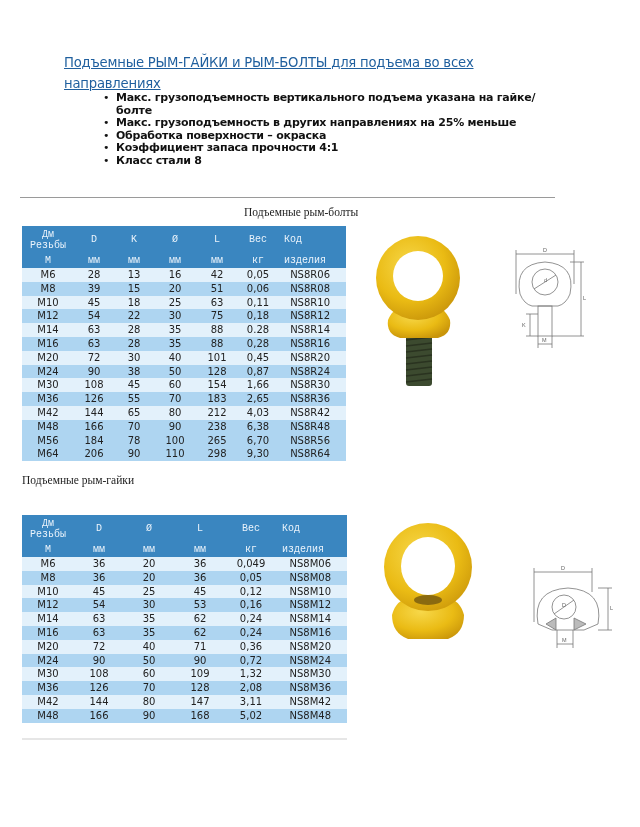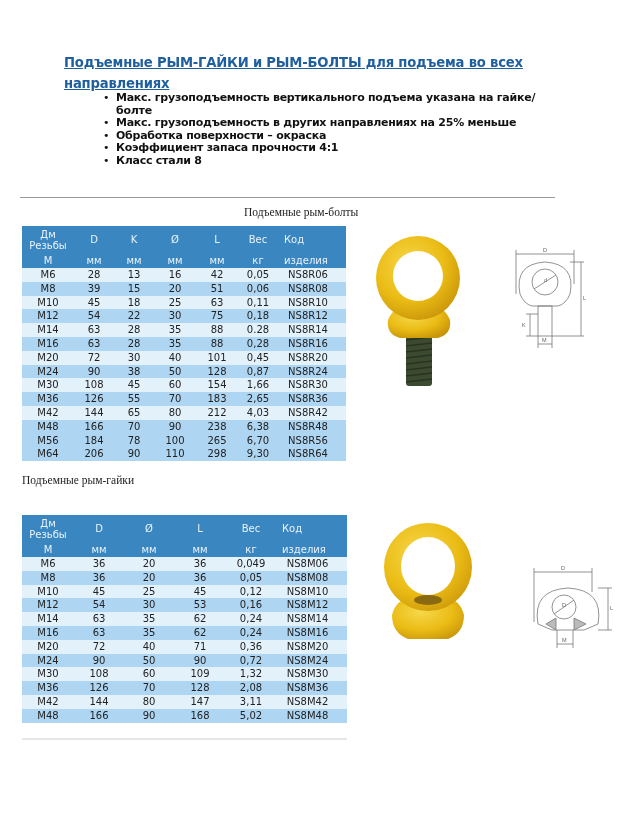--- a/index.html
+++ b/index.html
@@ -3,50 +3,50 @@
   <meta charset="utf-8">
   <style>
     html, body { margin: 0; padding: 0; }
     body {
       width: 640px; height: 827px; position: relative; overflow: hidden;
       background: #ffffff; font-family: "Liberation Sans", "DejaVu Sans", sans-serif; color: #000;
     }
     .title {
       position: absolute; left: 64px; top: 52px; width: 500px;
       font-family: "DejaVu Sans", "Liberation Sans", sans-serif;
-      font-weight: bold; font-size: 13.2px; line-height: 21px; color: #1f5f9e;
+      font-weight: normal; font-size: 13.2px; line-height: 21px; color: #1f5f9e;
       text-decoration: underline; letter-spacing: -0.2px;
     }
     .bullets {
       position: absolute; left: 100px; top: 92px; width: 460px; margin: 0; padding: 0; list-style: none;
       font-family: "DejaVu Sans", "Liberation Sans", sans-serif; font-weight: bold; font-size: 11px; line-height: 12.6px; color: #111;
       letter-spacing: -0.25px;
     }
     .bullets li { position: relative; padding-left: 16px; }
     .bullets li::before { content: "•"; position: absolute; left: 3px; top: 0; font-weight: normal; }
     .hr { position: absolute; left: 20px; top: 197px; width: 535px; height: 1px; background: #9a9a9a; }
     .caption {
       position: absolute; font-family: Liberation Serif, serif; font-size: 11.5px; color: #222;
     }
     .caption.c1 { left: 244px; top: 206px; }
     .caption.c2 { left: 22px; top: 474px; }
     table.spec {
       position: absolute; border-collapse: collapse; table-layout: fixed;
       font-family: "DejaVu Sans", "Liberation Sans", sans-serif; font-size: 10px; color: #222;
     }
     table.spec th {
-      background: #3a86c0; color: #eaf3fb; font-weight: normal; font-size: 10px; padding: 0; text-align: center;
+      background: #3a86c0; color: #eaf3fb; font-weight: normal; font-size: 10px; padding: 0; text-align: center; font-family: Liberation Mono, monospace;
     }
     table.spec thead tr.h1 th { height: 27px; vertical-align: middle; line-height: 11px; }
     table.spec thead tr.h2 th { height: 15px; vertical-align: middle; }
     table.spec th.left { text-align: left; padding-left: 6px; margin-top: 9px; }
     table.spec td { text-align: center; height: 13.8px; padding: 0; line-height: 13.8px; }
     table.spec tr.odd td { background: #e3f1fb; }
     table.spec tr.even td { background: #aed5f1; }
-    table.spec td.code { text-align: center; padding-right: 8px; }
+    table.spec td.code { text-align: right; padding-right: 16px; }
     #t1 { left: 22px; top: 226px; width: 324px; }
     #t2 { left: 22px; top: 515px; width: 325px; }
     .bottom-rule { position: absolute; left: 22px; top: 738px; width: 325px; height: 2px; background: #e6e6e6; }
     .img { position: absolute; }
   </style>
 </head>
 <body>
 
 <div class="title">  Подъемные РЫМ-ГАЙКИ и РЫМ-БОЛТЫ для подъема во всех направлениях</div>
 

